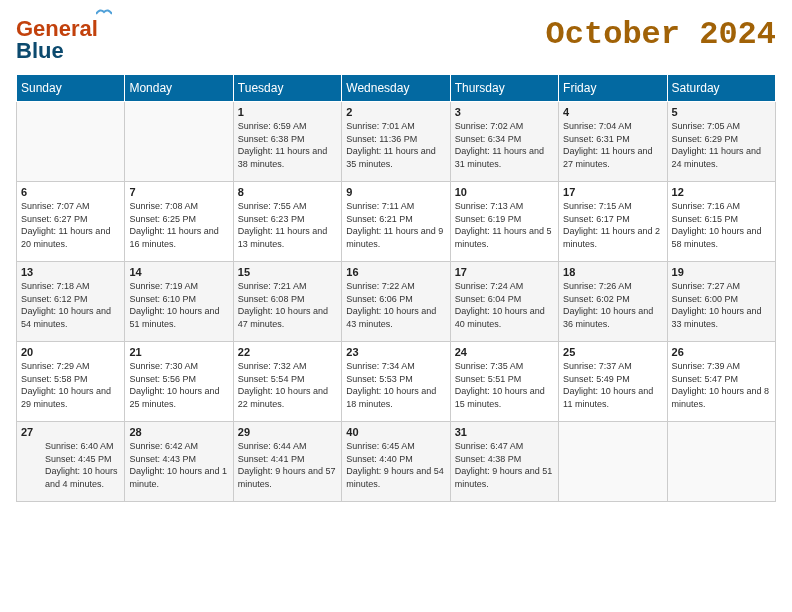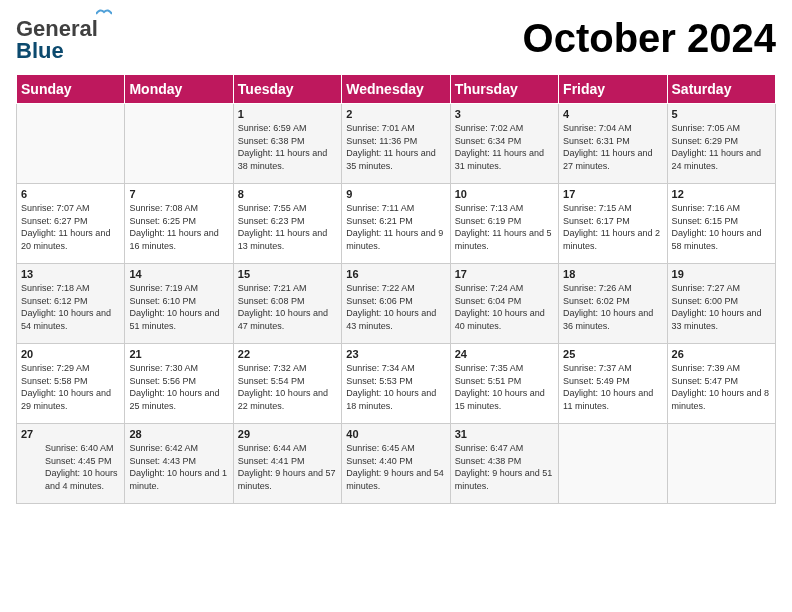--- a/index.html
+++ b/index.html
@@ -18,38 +18,39 @@
     }
     .logo {
       display: flex;
       flex-direction: column;
       align-items: flex-start;
     }
     .title-section {
       text-align: right;
     }
     .month-title {
-      font-size: 40px;
+      font-size: 32px;
       font-weight: bold;
-      color: #000000;
+      color: #a16207;
+      font-family: Liberation Mono, monospace;
     }
     .subtitle {
       font-size: 14px;
       color: #444;
     }
     table {
       width: 100%;
       border-collapse: collapse;
       table-layout: fixed;
     }
     thead tr th {
-      background-color: #be185d;
+      background-color: #0369a1;
       color: #fff;
-      font-size: 14px;
-      font-weight: bold;
+      font-size: 12px;
+      font-weight: normal;
       padding: 6px 4px;
       text-align: left;
       border: 1px solid #fff;
     }
     tbody tr td {
       border: 1px solid #ccc;
       vertical-align: top;
       padding: 4px;
       font-size: 9.5px;
       color: #333;
@@ -75,21 +76,21 @@
       background: #f9f9f9 !important;
     }
   </style>
 </head>
 <body>
 
 <div class="header">
   <div class="logo">
     <div style="display:flex; align-items:center; gap:0px;">
       <div style="position:relative; display:inline-block;">
-        <span style="font-size:22px; font-weight:bold; color:#404040;">General</span>
+        <span style="font-size:22px; font-weight:bold; color:#c2410c;">General</span>
         
         <svg style="position:absolute; top:-8px; right:-14px;" width="16" height="12" viewBox="0 0 16 12">
           <path d="M0 6 Q4 0 8 4 Q12 0 16 6" fill="none" stroke="#4fa0d8" stroke-width="2"></path>
         </svg>
       </div>
     </div>
     <span style="font-size:22px; font-weight:bold; color:#0c4a6e; margin-top:-4px;">Blue</span>
   </div>
   <div class="title-section">
     <div class="month-title">October 2024</div>

